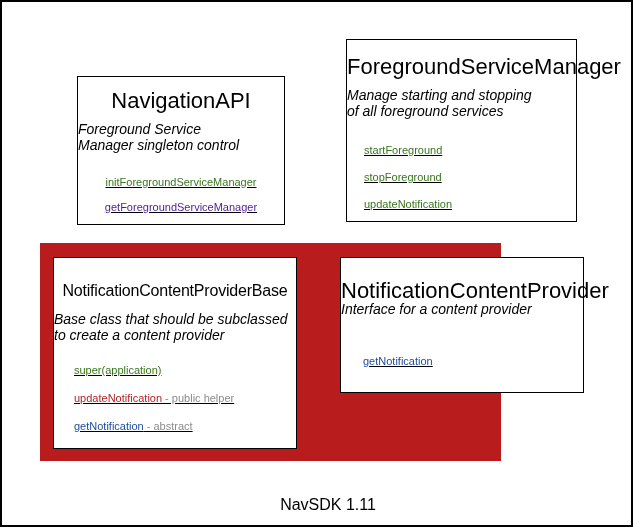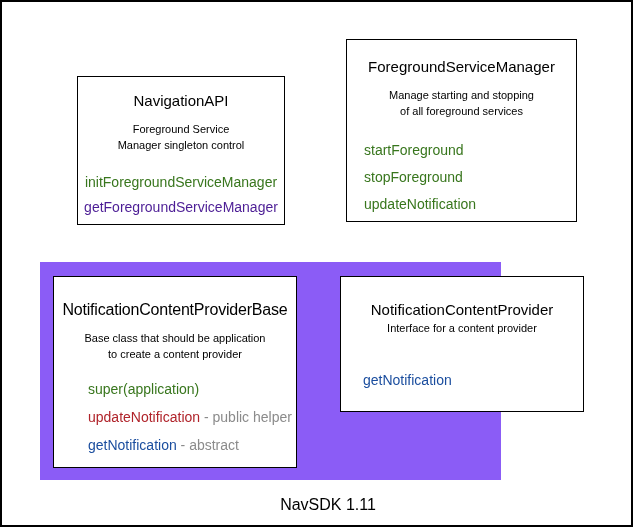--- a/index.html
+++ b/index.html
@@ -17,57 +17,57 @@
     box-sizing: border-box;
   }
   .class-box {
     position: absolute;
     background: #ffffff;
     border: 1.5px solid #000;
     box-sizing: border-box;
   }
   .box-title {
     text-align: center;
-    font-size: 15px;
+    font-size: 22px;
     line-height: 20px;
     color: #000;
     white-space: nowrap;
   }
   .box-desc {
-    text-align: center;
-    font-size: 11px;
+    font-size: 14px;
     line-height: 16px;
     color: #000;
+    font-style: italic;
   }
-  .methods { font-size: 14px; }
+  .methods { font-size: 11px; text-decoration: underline; }
   .method-row { line-height: 16px; white-space: nowrap; }
   .method-annotation { color: #8b8b8b; }
 
   #box-navapi { left: 75px; top: 74px; width: 208px; height: 149px; }
   #box-navapi .box-title { margin-top: 14px; }
   #box-navapi .box-desc { margin-top: 10px; }
   #box-navapi .methods { margin-top: 21px; text-align: center; }
   #box-navapi .method-row { margin-bottom: 9px; }
 
   #box-fsm { left: 344px; top: 37px; width: 231px; height: 183px; }
   #box-fsm .box-title { margin-top: 17px; }
   #box-fsm .box-desc { margin-top: 10px; }
   #box-fsm .methods { margin-top: 23px; padding-left: 17px; }
   #box-fsm .method-row { margin-bottom: 11px; }
 
   .support-region {
     position: absolute;
-    left: 38px; top: 260px; width: 461px; height: 218px;
-    background: #8b5cf6;
+    left: 38px; top: 241px; width: 461px; height: 218px;
+    background: #b91c1c;
   }
 
   #box-ncpb { left: 13px; top: 14px; width: 244px; height: 192px; }
   #box-ncpb .box-title { margin-top: 23px; font-size: 16px; letter-spacing: -0.2px; }
   #box-ncpb .box-desc { margin-top: 10px; }
-  #box-ncpb .methods { margin-top: 19px; padding-left: 34px; }
+  #box-ncpb .methods { margin-top: 19px; padding-left: 20px; }
   #box-ncpb .method-row { margin-bottom: 12px; }
 
   #box-ncp { left: 300px; top: 14px; width: 244px; height: 136px; }
   #box-ncp .box-title { margin-top: 23px; }
   #box-ncp .box-desc { }
   #box-ncp .methods { margin-top: 36px; padding-left: 22px; }
 
   .region-label {
     position: absolute;
     right: 25px; bottom: 7px;
@@ -121,21 +121,21 @@
         <span class="method-label" style="color: rgb(56, 118, 29);">updateNotification</span>
       </div>
     </div>
   </div>
 
   <div class="support-region">
 
     <div class="class-box" id="box-ncpb">
       <div class="box-title">NotificationContentProviderBase</div>
       <div class="box-desc">
-        <div>Base class that should be application</div>
+        <div>Base class that should be subclassed</div>
         <div>to create a content provider</div>
       </div>
       <div class="methods">
         <div class="method-row">
           <span class="method-label" style="color: rgb(56, 118, 29);">super(application)</span>
         </div>
         <div class="method-row">
           <span class="method-label" style="color: rgb(176, 35, 42);">updateNotification</span><span class="method-annotation"> - public helper</span>
         </div>
         <div class="method-row">

